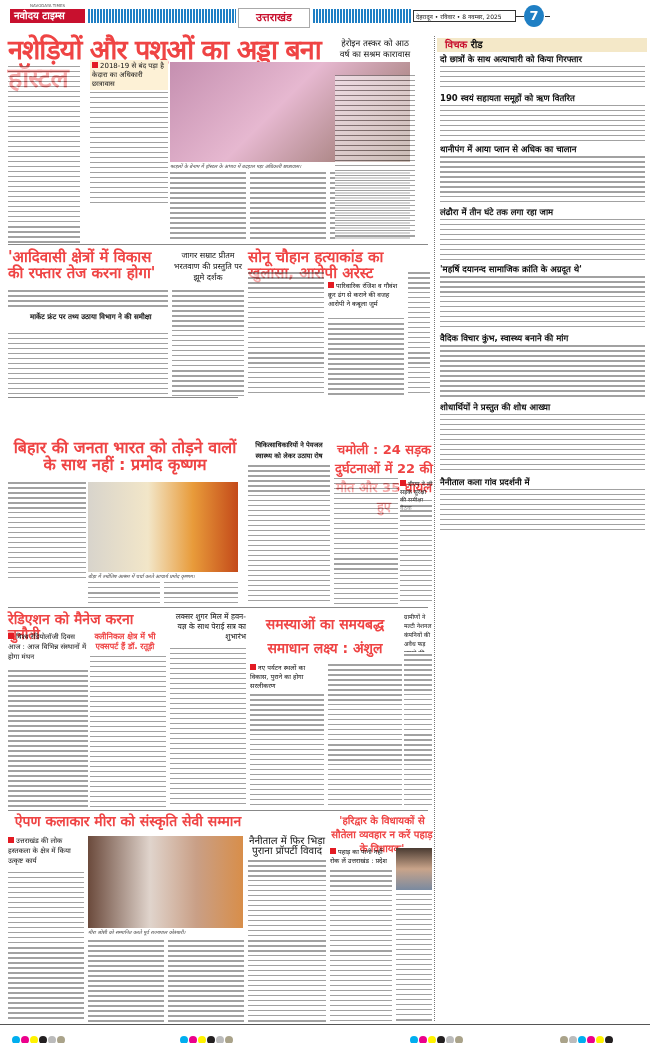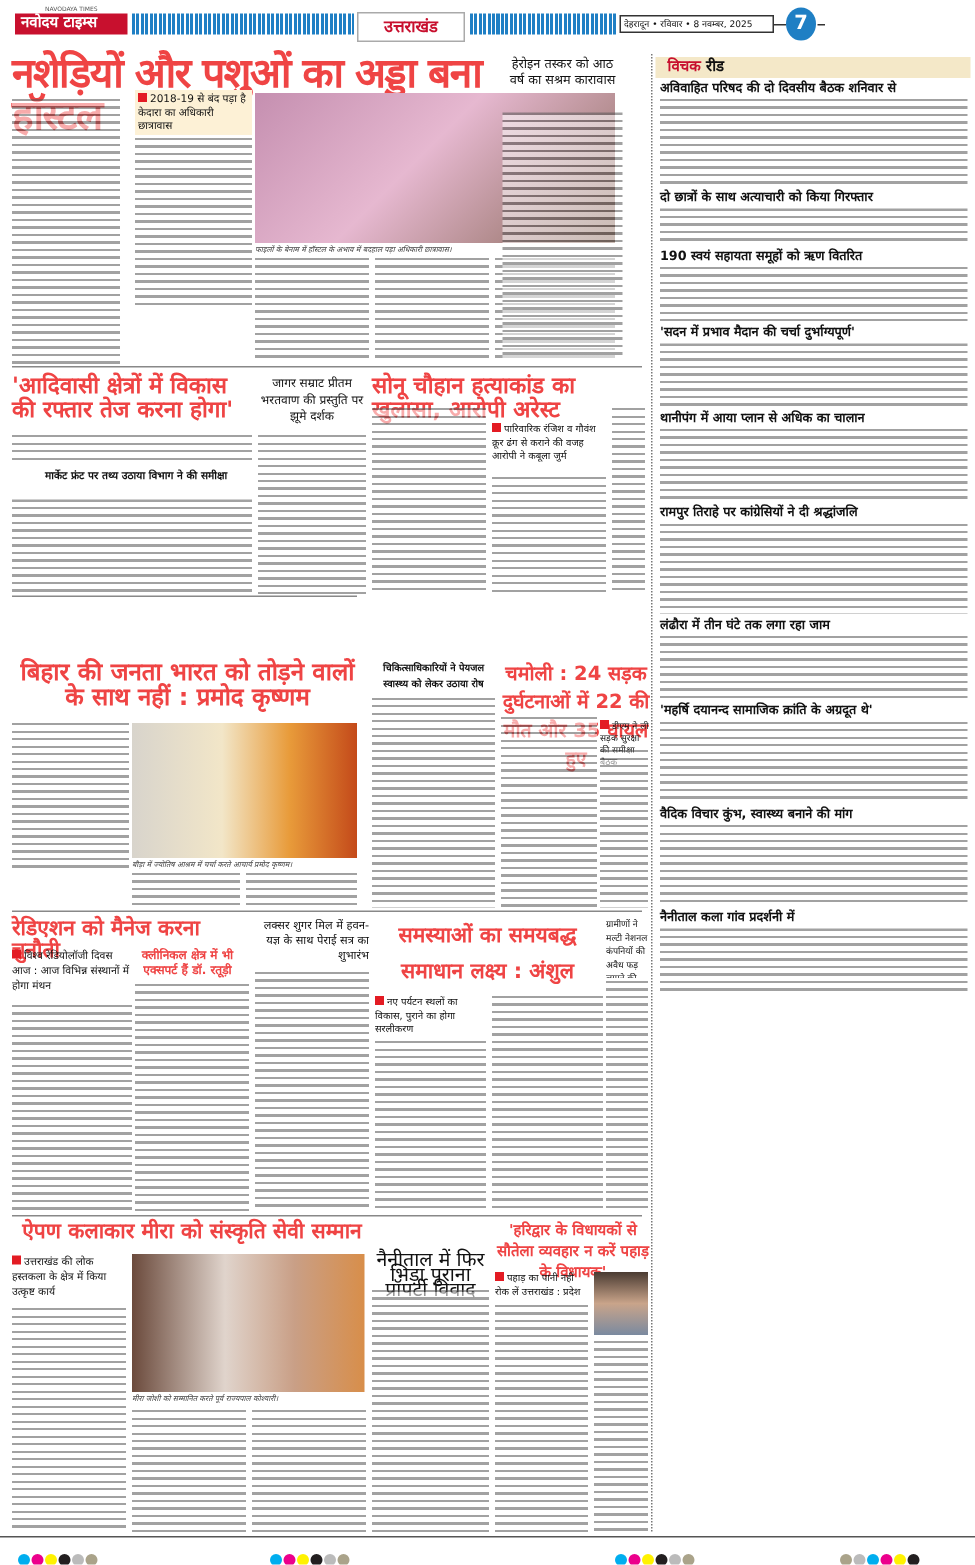--- a/index.html
+++ b/index.html
@@ -54,54 +54,46 @@
 <div class="abs" style="left:335px;top:38px;width:80px;font-size:8.5px;text-align:center;line-height:11px">हेरोइन तस्कर को आठ वर्ष का सश्रम कारावास</div>
 <div class="abs body-text" style="left:335px;top:75px;width:80px;height:165px"></div>
 
 <div class="abs vread-head">
   <span class="red">विचक</span>
   <span>रीड</span>
 </div>
 <div class="abs" style="left:434px;top:36px;width:1px;height:985px;border-left:1px dotted #777"></div>
 <div class="abs" style="left:440px;top:54px;width:205px">
   <div>
-      <div class="vsub">अविवाहित परिषद की दो दिवसीय बैठक शनिवार से</div>
-      <div class="body-text" style="height:58px;margin:2px 0 3px"></div>
-    </div>
-  <div>
       <div class="vsub">दो छात्रों के साथ अत्याचारी को किया गिरफ्तार</div>
       <div class="body-text" style="height:24px;margin:2px 0 3px"></div>
     </div>
   <div>
       <div class="vsub">190 स्वयं सहायता समूहों को ऋण वितरित</div>
       <div class="body-text" style="height:36px;margin:2px 0 3px"></div>
     </div>
   <div>
-      <div class="vsub">'सदन में प्रभाव मैदान की चर्चा दुर्भाग्यपूर्ण'</div>
-      <div class="body-text" style="height:42px;margin:2px 0 3px"></div>
-    </div>
-  <div>
       <div class="vsub">थानीपंग में आया प्लान से अधिक का चालान</div>
       <div class="body-text" style="height:48px;margin:2px 0 3px"></div>
-    </div>
-  <div>
-      <div class="vsub">रामपुर तिराहे पर कांग्रेसियों ने दी श्रद्धांजलि</div>
-      <div class="body-text" style="height:60px;margin:2px 0 3px"></div>
     </div>
   <div>
       <div class="vsub">लंढौरा में तीन घंटे तक लगा रहा जाम</div>
       <div class="body-text" style="height:42px;margin:2px 0 3px"></div>
     </div>
   <div>
       <div class="vsub">'महर्षि दयानन्द सामाजिक क्रांति के अग्रदूत थे'</div>
       <div class="body-text" style="height:54px;margin:2px 0 3px"></div>
     </div>
   <div>
       <div class="vsub">वैदिक विचार कुंभ, स्वास्थ्य बनाने की मांग</div>
       <div class="body-text" style="height:54px;margin:2px 0 3px"></div>
+    </div>
+  <div>
+      <div class="vsub">शोधार्थियों ने प्रस्तुत की शोध आख्या</div>
+      <div class="body-text" style="height:60px;margin:2px 0 3px"></div>
     </div>
   <div>
       <div class="vsub">नैनीताल कला गांव प्रदर्शनी में</div>
       <div class="body-text" style="height:42px;margin:2px 0 3px"></div>
     </div>
 </div>
 
 <div class="abs rule" style="left:8px;top:244px;width:420px"></div>
 <div class="abs hl" style="left:8px;top:250px;width:160px;font-size:15px;">'आदिवासी क्षेत्रों में विकास की रफ्तार तेज करना होगा'</div>
 <div class="abs body-text" style="left:8px;top:290px;width:160px;height:20px"></div>
@@ -154,21 +146,21 @@
 
 <div class="abs rule" style="left:8px;top:810px;width:420px"></div>
 <div class="abs hl" style="left:8px;top:814px;width:240px;font-size:14px;text-align:center">ऐपण कलाकार मीरा को संस्कृति सेवी सम्मान</div>
 <div class="abs sub-red" style="left:8px;top:836px;width:76px;font-size:7px;line-height:10px">उत्तराखंड की लोक हस्तकला के क्षेत्र में किया उत्कृष्ट कार्य</div>
 <div class="abs body-text" style="left:8px;top:872px;width:76px;height:150px"></div>
 <div class="abs photo" style="left:88px;top:836px;width:155px;height:92px;background:linear-gradient(90deg,#6b4a3c,#e0d4cc 40%,#c99f86 70%,#d88e4a)"></div>
 <div class="abs caption" style="left:88px;top:929px;width:155px">मीरा जोशी को सम्मानित करते पूर्व राज्यपाल कोश्यारी।</div>
 <div class="abs body-text" style="left:88px;top:940px;width:76px;height:82px"></div>
 <div class="abs body-text" style="left:168px;top:940px;width:76px;height:82px"></div>
 
-<div class="abs" style="left:248px;top:836px;width:78px;font-size:13px;line-height:10px;text-align:center">नैनीताल में फिर भिड़ा पुराना प्रॉपर्टी विवाद</div>
+<div class="abs" style="left:248px;top:836px;width:78px;font-size:10px;line-height:10px;text-align:center">नैनीताल में फिर भिड़ा पुराना प्रॉपर्टी विवाद</div>
 <div class="abs body-text" style="left:248px;top:860px;width:78px;height:162px"></div>
 
 <div class="abs hl" style="left:330px;top:814px;width:104px;font-size:10px;line-height:14px;text-align:center">'हरिद्वार के विधायकों से सौतेला व्यवहार न करें पहाड़ के विधायक'</div>
 <div class="abs sub-red" style="left:330px;top:848px;width:62px;font-size:6.5px;line-height:9px">पहाड़ का पानी नहीं रोक लें उत्तराखंड : प्रदेश</div>
 <div class="abs body-text" style="left:330px;top:870px;width:62px;height:152px"></div>
 <div class="abs photo" style="left:396px;top:848px;width:36px;height:42px;background:linear-gradient(180deg,#4a3b32,#c9a48a 50%,#7a8aa0)"></div>
 <div class="abs body-text" style="left:396px;top:894px;width:36px;height:128px"></div>
 
 <div class="abs rule" style="left:0px;top:1024px;width:650px;background:#555"></div>
 <div class="abs" style="left:12px;top:1029px">

